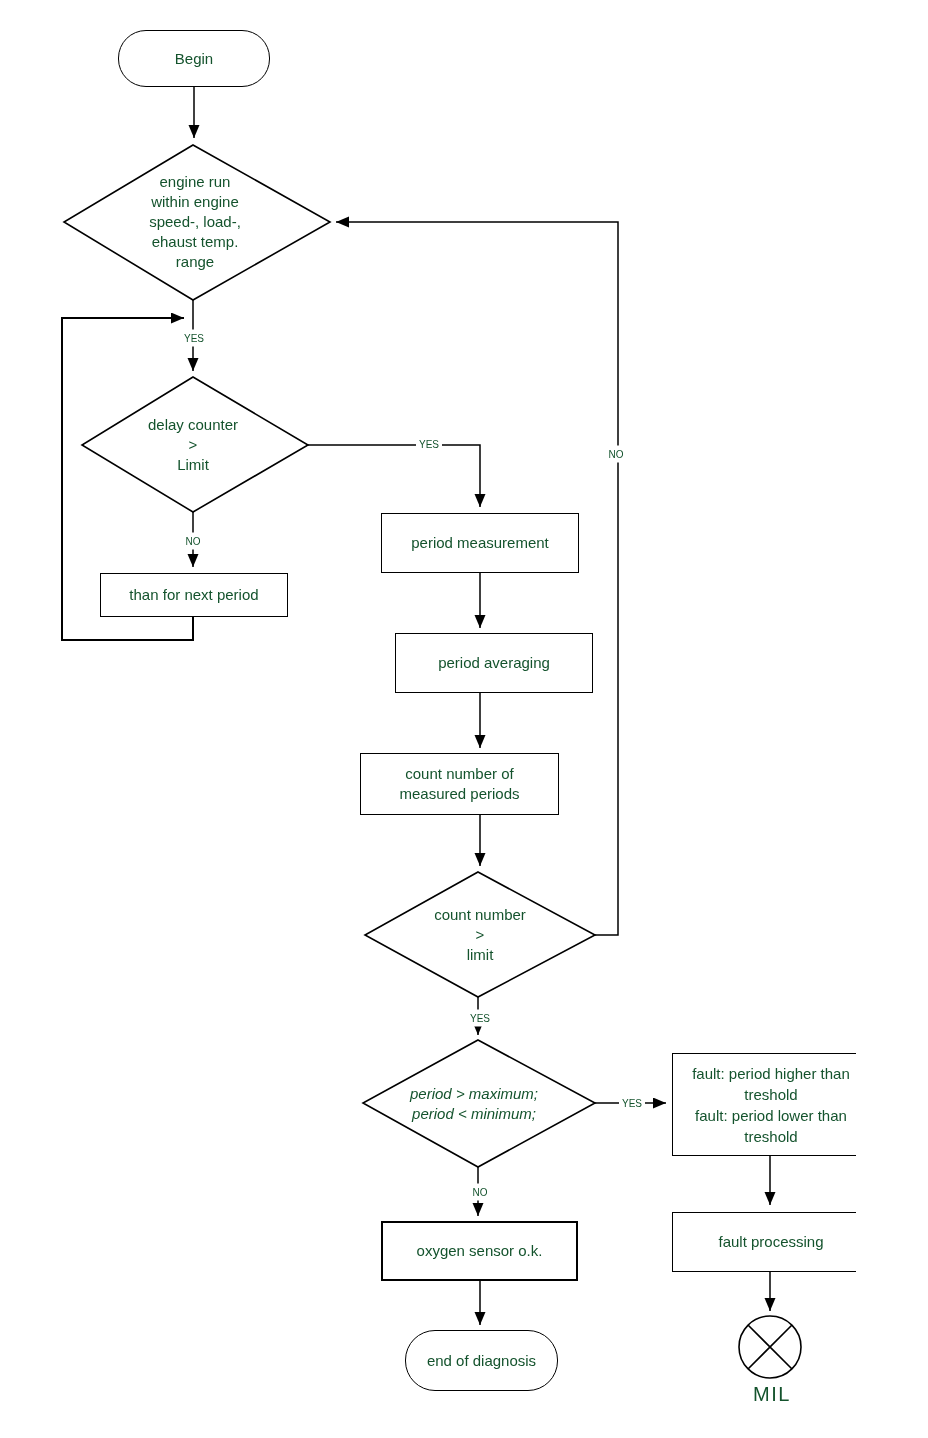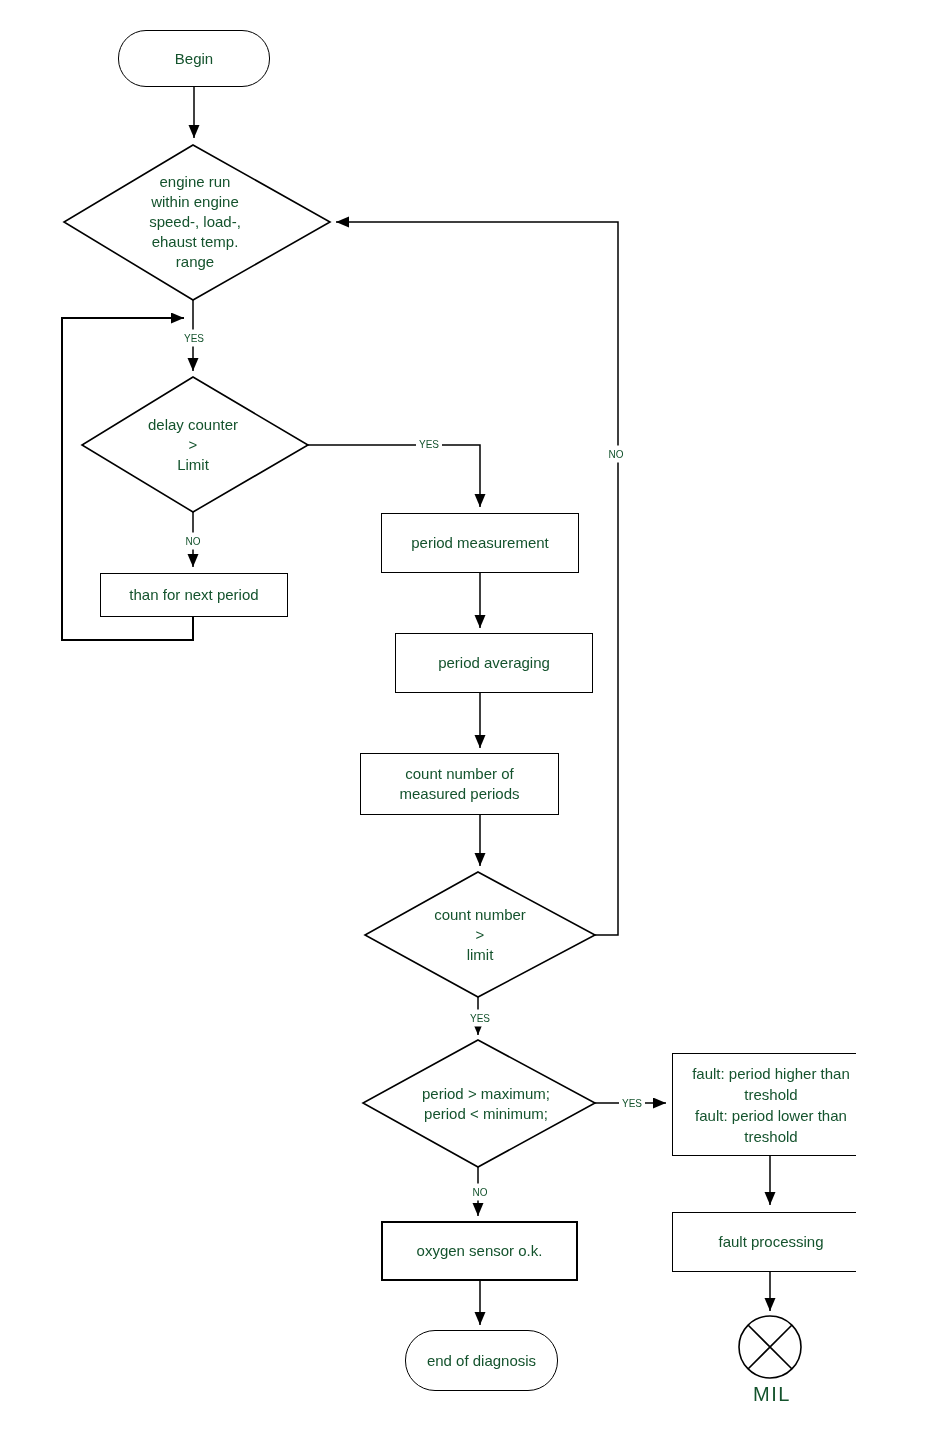--- a/index.html
+++ b/index.html
@@ -116,21 +116,21 @@
     <span class="node-label">count number of
 measured periods</span>
   </div>
 
   <div class="node decision-text" style="left:380px; top:894px; width:200px; height:82px;">
     <span class="node-label">count number
 &gt;
 limit</span>
   </div>
 
-  <div class="node decision-text" style="left:376px; top:1075px; width:220px; height:58px;">
+  <div class="node decision-text" style="left:364px; top:1075px; width:220px; height:58px;font-style:italic;">
     <span class="node-label">period &gt; maximum;
 period &lt; minimum;</span>
   </div>
 
   <div class="node process fault-text" style="left:672px; top:1053px; width:198px; height:103px;">
     <span class="node-label">fault: period higher than
 treshold
 fault: period lower than
 treshold</span>
   </div>

